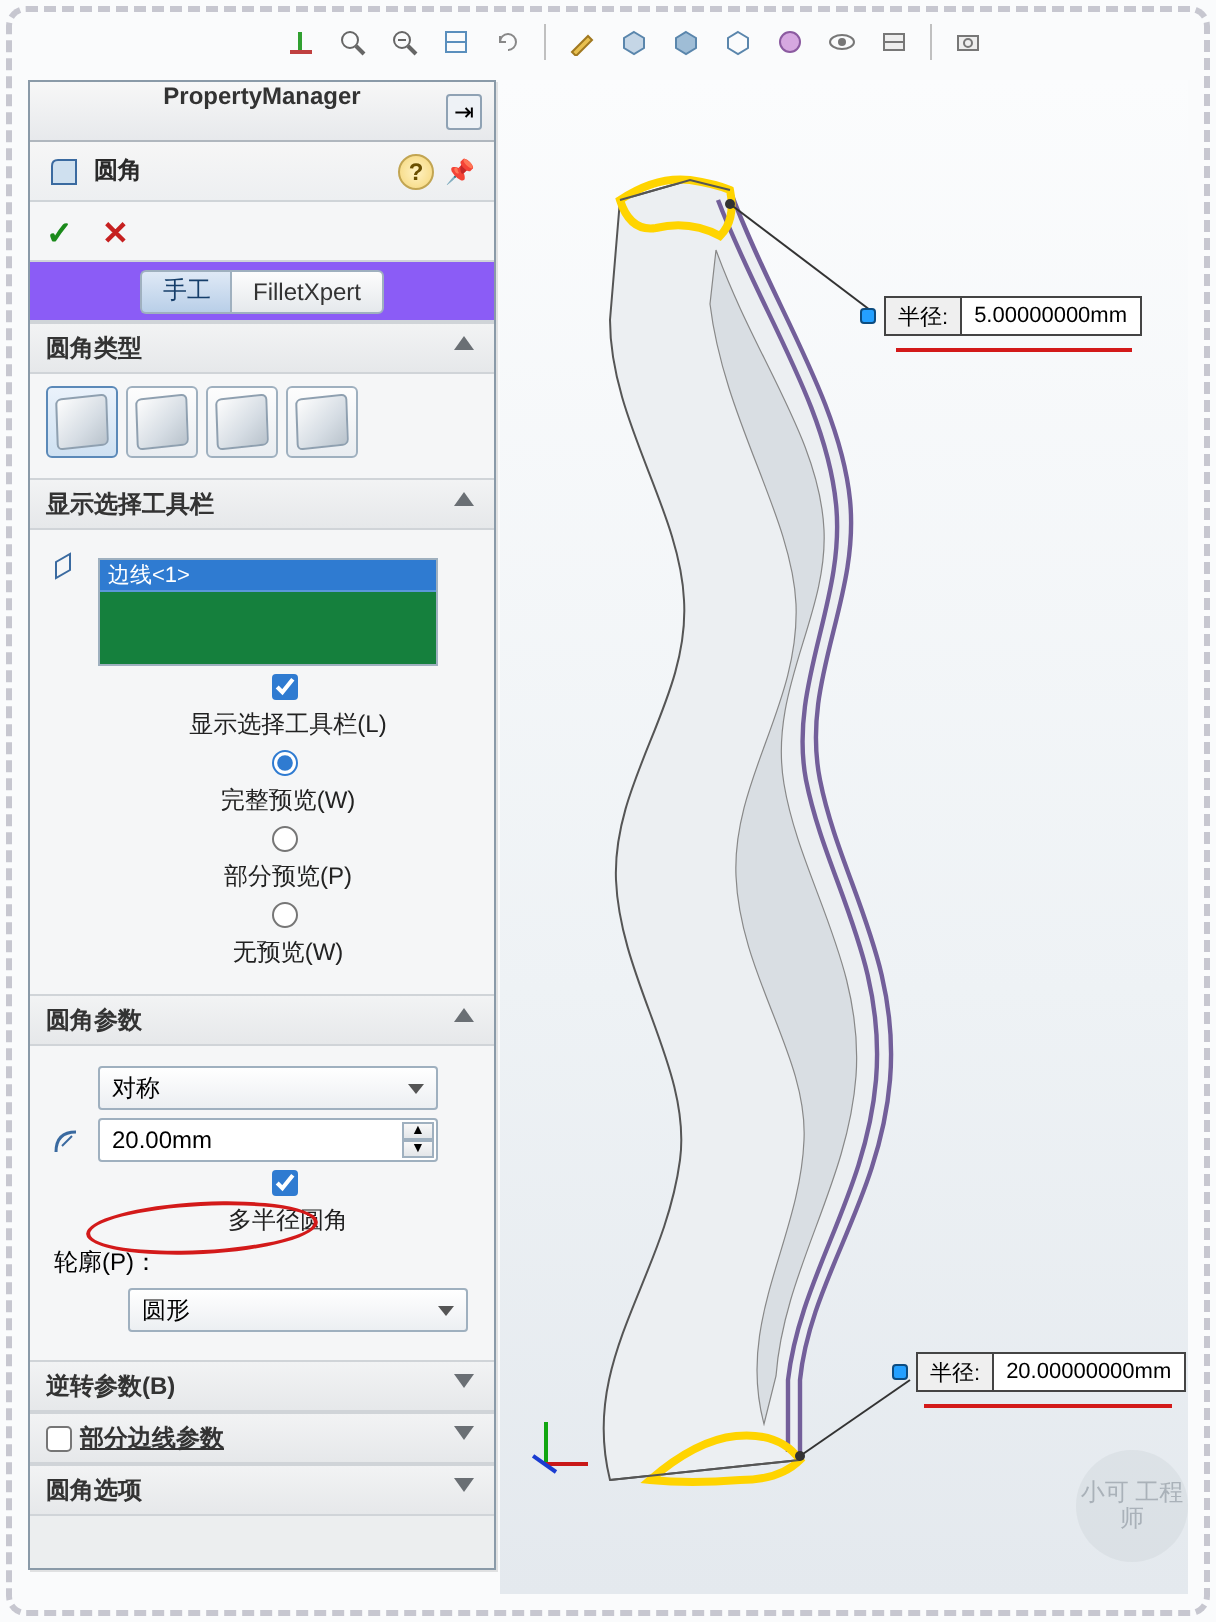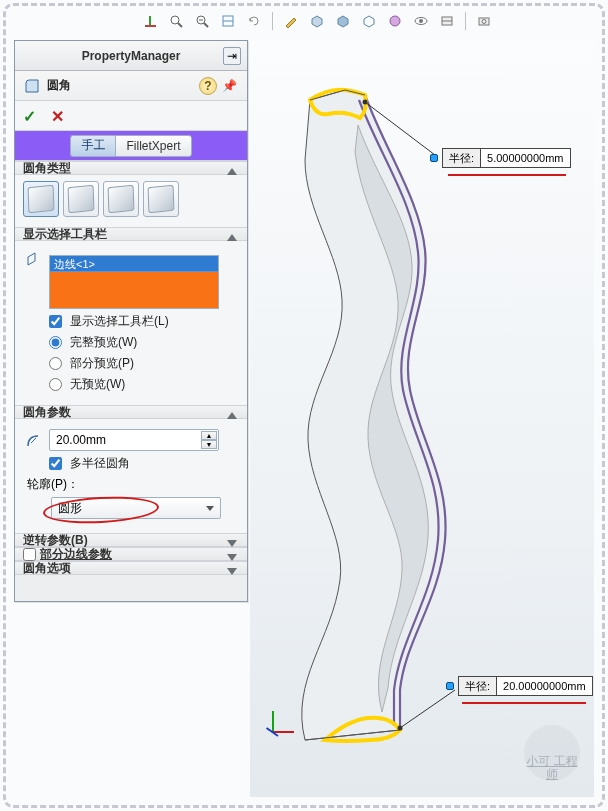--- a/index.html
+++ b/index.html
@@ -7,48 +7,48 @@
   .stage { position: relative; width: 608px; height: 811px; background: #fafbfc; }
   .stamp-border { position:absolute; inset:3px; border:3px dashed #c7c7d0; border-radius:10px; pointer-events:none; }
 
   
   .top-toolbar { position:absolute; left:140px; top:10px; height:22px; display:flex; gap:6px; align-items:center; }
   .tb-btn { width:20px; height:20px; border:1px solid transparent; border-radius:3px; display:flex; align-items:center; justify-content:center; cursor:pointer; }
   .tb-sep { width:1px; height:18px; background:#c0c0c0; margin:0 2px; }
 
   
   .panel { position:absolute; left:14px; top:40px; width:234px; background:#f1f2f3; border:1px solid #8a9aa8; box-shadow:1px 1px 0 rgba(0,0,0,.1); }
-  .pm-header { height:30px; background:linear-gradient(#f7f7f7,#e7e9ec); border-bottom:1px solid #b0b7be; display:flex; align-items:center; justify-content:center; position:relative; }
+  .pm-header { height:30px; background:linear-gradient(#f7f7f7,#e7e9ec); border-bottom:1px solid #b0b7be; display:flex; justify-content:center; position:relative; }
   .pm-title { font-weight:bold; color:#333; }
   .pm-pin { position:absolute; right:6px; top:6px; width:18px; height:18px; border:1px solid #8fa2b4; background:#eef2f6; border-radius:2px; cursor:pointer; display:flex; align-items:center; justify-content:center;}
   .feature-row { height:30px; display:flex; align-items:center; padding:0 8px; gap:6px; border-bottom:1px solid #cfd4d8; background:linear-gradient(#f6f6f6,#edeff1); position:relative; }
   .feature-title { font-weight:bold; color:#2a2a2a; }
   .feature-help { position:absolute; right:30px; top:6px; width:18px; height:18px; border:1px solid #c2a552; border-radius:9px; background:radial-gradient(#fff2c3,#f5d679); color:#6a4f00; display:flex; align-items:center; justify-content:center; cursor:pointer; font-weight:bold;}
   .feature-pin2 { position:absolute; right:8px; top:6px; width:18px; height:18px; cursor:pointer; display:flex; align-items:center; justify-content:center; color:#888;}
   .okcancel { height:30px; display:flex; align-items:center; padding:0 8px; gap:10px; border-bottom:1px solid #cfd4d8; background:#f5f6f7; }
   .ok { width:18px; height:18px; color:#1b8a1b; font-weight:bold; cursor:pointer; font-size:16px;}
   .cancel { width:18px; height:18px; color:#c62020; font-weight:bold; cursor:pointer; font-size:16px;}
   .mode-tabs { height:30px; display:flex; align-items:center; justify-content:center; gap:0; border-bottom:1px solid #cfd4d8; background:#8b5cf6;}
   .mode-tab { height:22px; padding:0 10px; display:flex; align-items:center; border:1px solid #9fb0bf; background:linear-gradient(#fdfdfd,#e5e9ec); cursor:pointer; }
   .mode-tab.left { border-right:none; border-radius:3px 0 0 3px; background:linear-gradient(#dfe9f6,#b9cfe8); color:#163e6a; }
   .mode-tab.right { border-radius:0 3px 3px 0; color:#333; }
 
-  .section-head { height:14px; background:linear-gradient(#f2f3f4,#e6e8ea); border-top:1px solid #d0d4d8; border-bottom:1px solid #d0d4d8; display:flex; align-items:center; padding:0 8px; font-weight:bold; color:#333; position:relative; cursor:pointer;}
+  .section-head { height:26px; background:linear-gradient(#f2f3f4,#e6e8ea); border-top:1px solid #d0d4d8; border-bottom:1px solid #d0d4d8; display:flex; align-items:center; padding:0 8px; font-weight:bold; color:#333; position:relative; cursor:pointer;}
   .chevron { position:absolute; right:10px; top:6px; width:0; height:0; border-left:5px solid transparent; border-right:5px solid transparent; border-bottom:7px solid #6a6f74; }
   .chevron.down { border-bottom:none; border-top:7px solid #6a6f74; }
   .section-body { padding:6px 8px 10px 8px; background:#f5f6f7; }
 
   .type-row { display:flex; gap:4px; }
   .type-btn { width:36px; height:36px; border:1px solid #9fb0bf; border-radius:3px; background:linear-gradient(#fdfdfd,#e9edf1); cursor:pointer; display:flex; align-items:center; justify-content:center; }
   .type-btn.active { border-color:#5b89b8; background:linear-gradient(#eaf2fb,#cfe1f2); }
   .type-cube { width:26px; height:26px; background:linear-gradient(135deg,#fdfdfd 0%,#d6dde4 60%,#b9c3cc 100%); border:1px solid #8fa0b0; border-radius:3px; transform:skewY(-6deg) skewX(2deg);}
 
-  .sel-box { width:170px; height:54px; border:1px solid #9fb0bf; background:#f97316; margin-left:26px; margin-top:2px; overflow:hidden;}
+  .sel-box { width:170px; height:54px; border:1px solid #9fb0bf; background:#15803d; margin-left:26px; margin-top:2px; overflow:hidden;}
   .sel-item { height:16px; line-height:16px; padding:0 4px; background:#2f7bd1; color:#fff; font-size:11px; border-bottom:1px solid #5a97d9;}
-  .row { display:flex; align-items:center; gap:4px; margin:4px 0 2px 26px; color:#222;}
+  .row { display:flex; align-items:center; gap:4px; margin:4px 0 2px 26px; color:#222;flex-direction:column;}
   .row input[type=checkbox], .row input[type=radio] { margin:0 4px 0 0; accent-color:#2f7bd1;}
   .row.radio input[type=radio] { accent-color:#2f7bd1;}
 
   .combo { width:170px; height:22px; border:1px solid #9fb0bf; background:linear-gradient(#fff,#eceff2); display:flex; align-items:center; justify-content:space-between; padding:0 6px; cursor:pointer; border-radius:2px; }
   .combo .tri { width:0;height:0;border-left:4px solid transparent;border-right:4px solid transparent;border-top:5px solid #555; }
   .spin { width:170px; height:22px; border:1px solid #9fb0bf; background:#fff; display:flex; align-items:center; padding:0 0 0 6px; position:relative; border-radius:2px;}
   .spin .updn { position:absolute; right:1px; top:1px; width:16px; height:18px; display:flex; flex-direction:column;}
   .spin .updn div { flex:1; border:1px solid #9fb0bf; background:linear-gradient(#f8f8f8,#e3e6e9); font-size:7px; display:flex; align-items:center; justify-content:center; cursor:pointer;}
   .icon-col { width:22px; display:flex; justify-content:center; color:#3a6aa0;}
   .line { display:flex; align-items:center; gap:4px; margin:4px 0;}
@@ -58,21 +58,21 @@
   .viewport { position:absolute; left:250px; top:40px; right:14px; bottom:14px; background:linear-gradient(180deg,#fbfcfd 0%, #eef2f5 60%, #e4e9ee 100%); overflow:hidden;}
   .callout { position:absolute; display:flex; align-items:center; }
   .callout .lbl { height:20px; border:1px solid #444; background:#efefef; padding:0 6px; display:flex; align-items:center; font-size:11px;}
   .callout .val { height:20px; border:1px solid #444; border-left:none; background:#fff; padding:0 6px; display:flex; align-items:center; font-size:11px;}
   .callout .dot { width:8px; height:8px; background:#24a0ff; border:1px solid #0c4c80; border-radius:2px; margin-right:4px;}
   .red-under { position:absolute; height:2px; background:#d31a1a; }
   .triad { position:absolute; left:10px; bottom:60px; width:30px; height:30px; }
   .triad .y { position:absolute; left:12px; bottom:4px; width:2px; height:22px; background:#11a611;}
   .triad .x { position:absolute; left:12px; bottom:4px; width:22px; height:2px; background:#c91818;}
   .triad .z { position:absolute; left:4px; bottom:0px; width:14px; height:2px; background:#1a3cd1; transform:rotate(35deg); transform-origin:right center;}
-  .watermark { position:absolute; right:14px; bottom:16px; width:56px; height:56px; border-radius:50%; background:rgba(190,198,205,.25); color:rgba(120,130,140,.5); display:flex; align-items:flex-end; justify-content:center; font-size:10px; text-align:center; line-height:1.1;text-decoration:underline;}
+  .watermark { position:absolute; right:0; bottom:16px; width:56px; height:56px; border-radius:50%; background:rgba(190,198,205,.25); color:rgba(120,130,140,.5); display:flex; align-items:center; justify-content:center; font-size:10px; text-align:center; line-height:1.1;}
   .highlight { stroke:#ffd400; stroke-width:4; fill:none; }
   .model-edge { stroke:#555; stroke-width:1; fill:none; }
   .model-fill { fill:#eceff2; }
   .model-inner { fill:#d9dee3; }
   .sel-edge-graphic { stroke:#735f9a; stroke-width:2.2; fill:none; }
 </style>
 </head>
 <body>
 
 <div class="stage">
@@ -242,20 +242,26 @@
           <input type="radio" name="pv" style="">
           <span>无预览(W)</span>
         </div>
     </div>
 
     <div class="section-head">
       <span>圆角参数</span>
         <div class="chevron"></div>
     </div>
     <div class="section-body" style="position:relative;">
+      <div class="line" style="margin-left:26px;">
+        <div class="combo">
+          <span>对称</span>
+            <span class="tri"></span>
+        </div>
+      </div>
       <div class="line">
         <span class="icon-col">
             <svg width="18" height="18">
               <path d="M3 15 Q3 5 13 5" fill="none" stroke="#3a6aa0" stroke-width="1.5"></path>
               <line x1="6" y1="12" x2="11" y2="7" stroke="#3a6aa0"></line>
             </svg>
           </span>
         <div class="spin">
           <span>20.00mm</span>
           <div class="updn">
@@ -263,21 +269,21 @@
               <div>▼</div>
             </div>
         </div>
       </div>
       <div class="row">
           <input type="checkbox" checked="" style="">
           <span>多半径圆角</span>
         </div>
       <div class="red-ellipse" style="left:28px; top:78px; width:116px; height:26px; transform:rotate(-3deg);"></div>
       <div style="margin:4px 0 2px 4px;">轮廓(P)：</div>
-      <div class="line" style="margin-left:28px;align-items:center;">
+      <div class="line" style="margin-left:41px;align-items:center;">
         <div class="combo">
           <span>圆形</span>
             <span class="tri"></span>
         </div>
       </div>
     </div>
 
     <div class="section-head">
       <span>逆转参数(B)</span>
         <div class="chevron down"></div>

